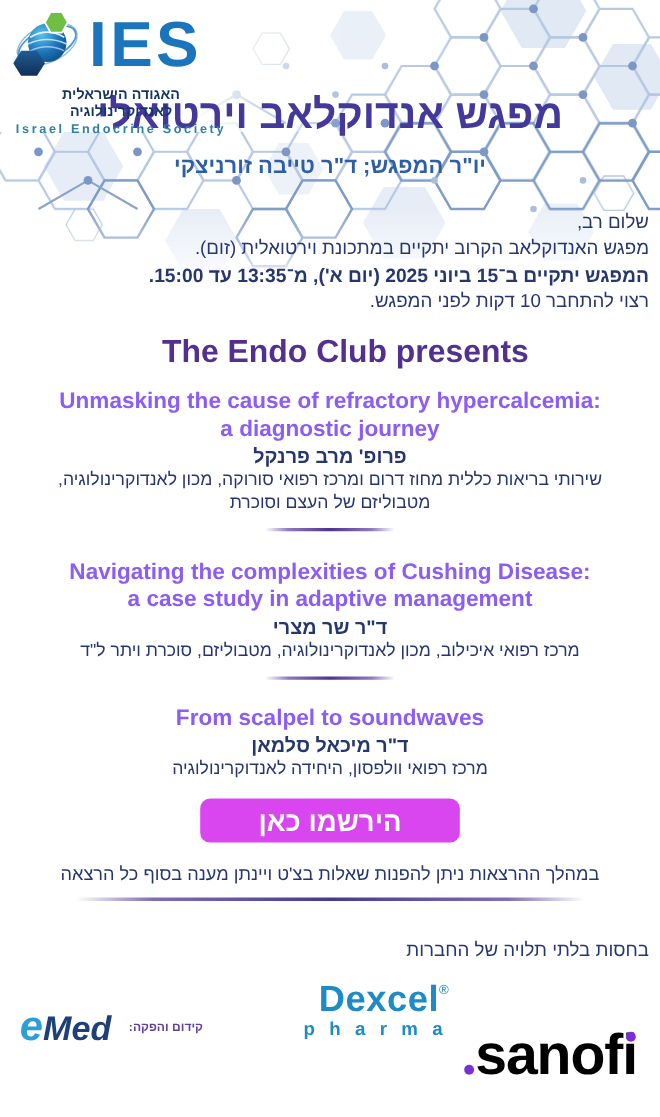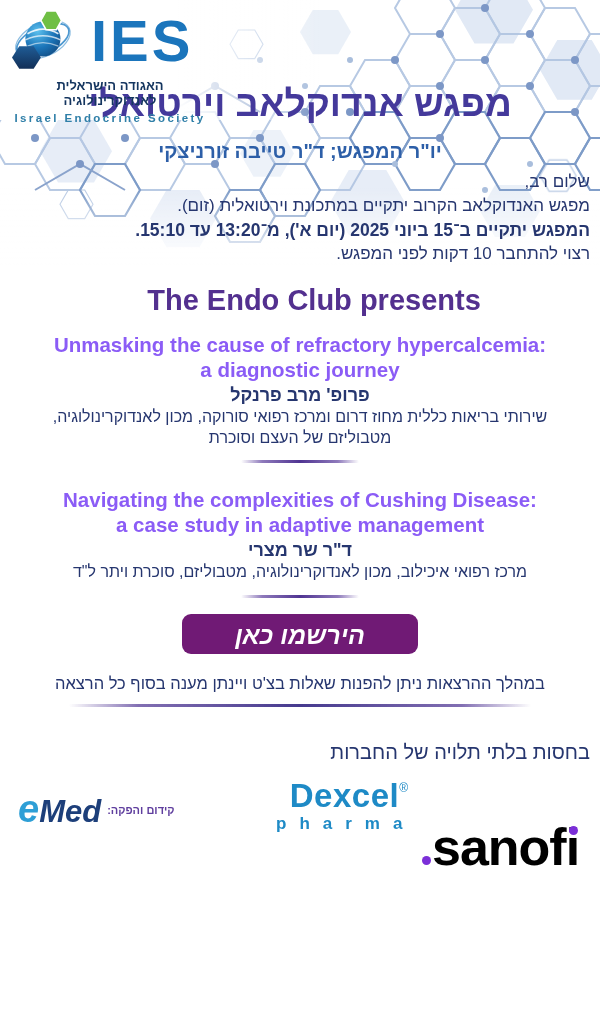--- a/index.html
+++ b/index.html
@@ -3,62 +3,62 @@
 <meta charset="utf-8">
 <style>
   html,body{margin:0;padding:0;background:#ffffff;}
   body{width:600px;height:1015px;overflow:hidden;font-family:"Liberation Sans","DejaVu Sans",sans-serif;}
   .page{position:relative;width:600px;height:1015px;overflow:hidden;background:#fff;}
   .hex-pattern{position:absolute;top:0;left:0;z-index:0;}
   .content{position:relative;z-index:1;}
 
   
   .logo{position:absolute;top:8px;left:12px;width:196px;z-index:2;}
-  .logo-top{display:flex;align-items:center;gap:13px;}
+  .logo-top{display:flex;align-items:center;gap:3px;}
   .logo-acronym{font-size:58px;font-weight:700;color:#1B75BC;letter-spacing:3px;line-height:1;}
   .logo-he{margin-top:4px;font-size:13px;font-weight:700;color:#14355F;text-align:center;}
   .logo-en{margin-top:4px;font-size:11.5px;font-weight:700;color:#2F7FA8;letter-spacing:2.4px;text-align:center;}
 
   
   .title{padding-top:80px;margin:0;text-align:center;font-size:37px;line-height:48px;font-weight:700;color:#44399B;}
   .chair{margin-top:10px;text-align:center;font-size:20px;line-height:26px;font-weight:700;color:#2D5FA8;}
-  .intro{margin-top:6px;padding:0 10px;text-align:right;color:#26366F;font-size:17px;line-height:24px;}
+  .intro{margin-top:26px;padding:0 10px;text-align:right;color:#26366F;font-size:17px;line-height:24px;}
   .intro .b{font-weight:700;font-size:17.5px;}
   .presents{margin-top:16px;text-align:center;font-size:29px;line-height:36px;font-weight:700;color:#53308F;padding-left:28px;}
 
   .talk{text-align:center;}
   .t1{margin-top:14px;}
   .t2{margin-top:24px;}
   .t3{margin-top:22px;}
   .talk-title{font-size:20.5px;line-height:25px;font-weight:700;color:#8b5cf6;white-space:pre-line;}
   .talk-speaker{margin-top:2px;font-size:18px;line-height:23px;font-weight:700;color:#26366F;}
   .talk-affil{font-size:16px;line-height:20.5px;color:#26366F;white-space:pre-line;}
 
   .divider-sm{width:118px;height:3px;margin:12px auto 0;border-radius:3px;
     background:linear-gradient(90deg,rgba(91,63,150,0) 0%,rgba(122,98,175,.85) 18%,#4F3391 50%,rgba(122,98,175,.85) 82%,rgba(91,63,150,0) 100%);}
   .divider-lg{width:462px;height:3px;margin:10px auto 0;border-radius:3px;
     background:linear-gradient(90deg,rgba(74,63,147,0) 0%,rgba(116,95,170,.9) 15%,#463A8E 50%,rgba(116,95,170,.9) 85%,rgba(74,63,147,0) 100%);}
 
-  .btn{display:block;width:236px;height:40px;margin:16px auto 0;background:#701a75;border:none;border-radius:9px;
+  .btn{display:block;width:236px;height:40px;margin:16px auto 0;background:#d946ef;border:none;border-radius:9px;
     color:#fff;font-size:25px;font-weight:700;line-height:40px;text-align:center;cursor:pointer;
-    font-family:"Liberation Sans","DejaVu Sans",sans-serif;font-style:italic;}
+    font-family:"Liberation Sans","DejaVu Sans",sans-serif;}
   .note{margin-top:18px;text-align:center;font-size:16.5px;line-height:22px;color:#26366F;}
 
-  .sponsor-head{margin-top:34px;padding:0 10px;text-align:right;font-size:20px;line-height:22px;color:#26366F;}
+  .sponsor-head{margin-top:34px;padding:0 10px;text-align:right;font-size:17px;line-height:22px;color:#26366F;}
 
   
   .logos-row{position:relative;margin-top:14px;height:72px;}
   .dexcel{position:absolute;left:268px;top:2px;color:#1E8AC6;text-align:right;width:140px;}
   .dexcel-name{font-size:33px;font-weight:700;line-height:34px;letter-spacing:.5px;}
   .dexcel-reg{font-size:12px;vertical-align:top;line-height:18px;}
   .dexcel-sub{font-size:17px;font-weight:700;letter-spacing:13px;margin-top:1px;padding-left:8px;}
   .sanofi{position:absolute;left:432px;top:0;font-size:52px;font-weight:700;letter-spacing:-1px;color:#000;line-height:44px;margin-top:48px;}
   .sanofi-pre-dot{position:absolute;left:-10px;bottom:4px;width:9px;height:9px;border-radius:50%;background:#7B2FD8;}
   .sanofi-i-dot{position:absolute;right:1px;top:1px;width:9px;height:9px;border-radius:50%;background:#7B2FD8;}
-  .emed-wrap{position:absolute;left:18px;top:16px;display:flex;align-items:center;gap:6px;}
+  .emed-wrap{position:absolute;left:18px;top:28px;display:flex;align-items:center;gap:16px;}
   .emed{font-size:31px;font-weight:700;font-style:italic;color:#1D3F7A;line-height:32px;}
   .emed::first-letter{color:#2E9FD6;font-size:38px;}
   .prod-label{font-size:11px;font-weight:700;color:#5F3E9E;}
 </style>
 </head>
 <body>
 
 <div class="page">
 
   <svg class="hex-pattern" width="600" height="268" viewBox="0 0 600 268" aria-hidden="true">
@@ -187,21 +187,21 @@
     <div class="logo-en">Israel Endocrine Society</div>
   </div>
 
   <div class="content">
     <h1 class="title" dir="rtl">מפגש אנדוקלאב וירטואלי</h1>
     <div class="chair" dir="rtl">יו"ר המפגש; ד"ר טייבה זורניצקי</div>
 
     <div class="intro" dir="rtl">
       <div>שלום רב,</div>
       <div>מפגש האנדוקלאב הקרוב יתקיים במתכונת וירטואלית (זום).</div>
-      <div class="b">המפגש יתקיים ב־15 ביוני 2025 (יום א'), מ־13:20 עד 15:10.</div>
+      <div class="b">המפגש יתקיים ב־15 ביוני 2025 (יום א'), מ־13:35 עד 15:00.</div>
       <div>רצוי להתחבר 10 דקות לפני המפגש.</div>
     </div>
 
     <div class="presents">The Endo Club presents</div>
 
     <div class="talk t1">
       <div class="talk-title">Unmasking the cause of refractory hypercalcemia:
 a diagnostic journey</div>
       <div class="talk-speaker" dir="rtl">פרופ' מרב פרנקל</div>
       <div class="talk-affil" dir="rtl">שירותי בריאות כללית מחוז דרום ומרכז רפואי סורוקה, מכון לאנדוקרינולוגיה,
@@ -212,20 +212,25 @@
 
     <div class="talk t2">
       <div class="talk-title">Navigating the complexities of Cushing Disease:
 a case study in adaptive management</div>
       <div class="talk-speaker" dir="rtl">ד"ר שר מצרי</div>
       <div class="talk-affil" dir="rtl">מרכז רפואי איכילוב,  מכון לאנדוקרינולוגיה, מטבוליזם, סוכרת ויתר ל"ד</div>
     </div>
 
     <div class="divider-sm"></div>
 
+    <div class="talk t3">
+      <div class="talk-title">From scalpel to soundwaves</div>
+      <div class="talk-speaker" dir="rtl">ד"ר מיכאל סלמאן</div>
+      <div class="talk-affil" dir="rtl">מרכז רפואי וולפסון, היחידה לאנדוקרינולוגיה</div>
+    </div>
 
     <button class="btn" dir="rtl">הירשמו כאן</button>
 
     <div class="note" dir="rtl">במהלך ההרצאות ניתן להפנות שאלות בצ'ט ויינתן מענה בסוף כל הרצאה</div>
 
     <div class="divider-lg"></div>
 
     <div class="sponsor-head" dir="rtl">בחסות בלתי תלויה של החברות</div>
 
     <div class="logos-row">

